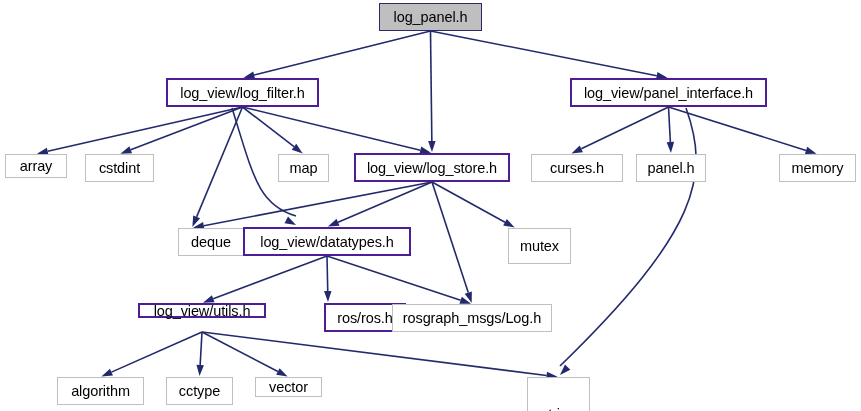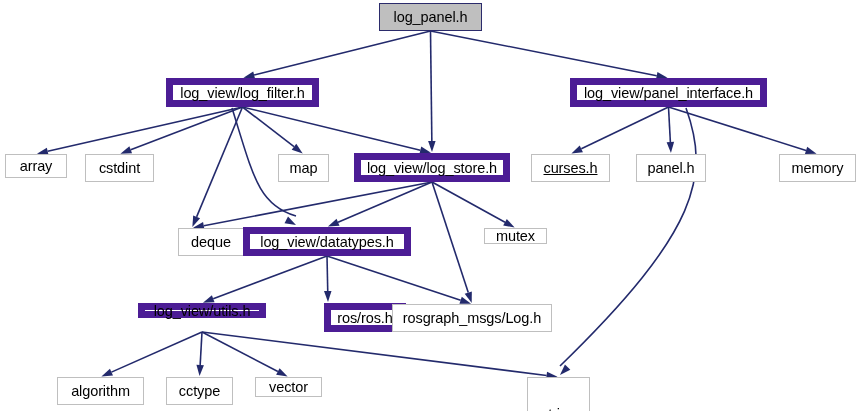--- a/index.html
+++ b/index.html
@@ -33,21 +33,21 @@
     background: #ffffff;
     white-space: nowrap;
     font-size: 14.5px;
     color: #000000;
     letter-spacing: -0.1px;
   }
   .node-box.leaf {
     border: 1px solid #bfbfbf;
   }
   .node-box.internal {
-    border: 7px solid #4c1d95;
+    border: 2px solid #4c1d95;
   }
   .node-box.root {
     border: 1px solid #2b2b6b;
     background: #bfbfbf;
   }
   .edge-path {
     fill: none;
     stroke: #232a6c;
     stroke-width: 1.6;
   }
@@ -173,36 +173,36 @@
       </div>
       <div class="node-box leaf" style="left: 85px; top: 154px; width: 69px; height: 28px;">
         <span>cstdint</span>
       </div>
       <div class="node-box leaf" style="left: 278px; top: 154px; width: 51px; height: 28px;">
         <span>map</span>
       </div>
       <div class="node-box internal" style="left: 354px; top: 153px; width: 156px; height: 29px;">
         <span>log_view/log_store.h</span>
       </div>
-      <div class="node-box leaf" style="left: 531px; top: 154px; width: 79px; height: 28px; text-decoration: underline;">
+      <div class="node-box leaf" style="left: 531px; top: 154px; width: 92px; height: 28px;">
         <span>curses.h</span>
       </div>
       <div class="node-box leaf" style="left: 636px; top: 154px; width: 70px; height: 28px;">
         <span>panel.h</span>
       </div>
       <div class="node-box leaf" style="left: 779px; top: 154px; width: 77px; height: 28px;">
         <span>memory</span>
       </div>
       <div class="node-box leaf" style="left: 159px; top: 228px; width: 66px; height: 28px; margin-left: 19px;">
         <span>deque</span>
       </div>
       <div class="node-box internal" style="left: 243px; top: 227px; width: 168px; height: 29px;">
         <span>log_view/datatypes.h</span>
       </div>
-      <div class="node-box leaf" style="left: 484px; top: 228px; width: 63px; height: 16px;">
+      <div class="node-box leaf" style="left: 508px; top: 228px; width: 63px; height: 36px;">
         <span>mutex</span>
       </div>
       <div class="node-box internal" style="left: 138px; top: 303px; width: 128px; height: 15px;">
         <span>log_view/utils.h</span>
       </div>
       <div class="node-box internal" style="left: 287px; top: 303px; width: 82px; height: 29px; margin-left: 37px;">
         <span>ros/ros.h</span>
       </div>
       <div class="node-box leaf" style="left: 392px; top: 304px; width: 160px; height: 28px;">
         <span>rosgraph_msgs/Log.h</span>

